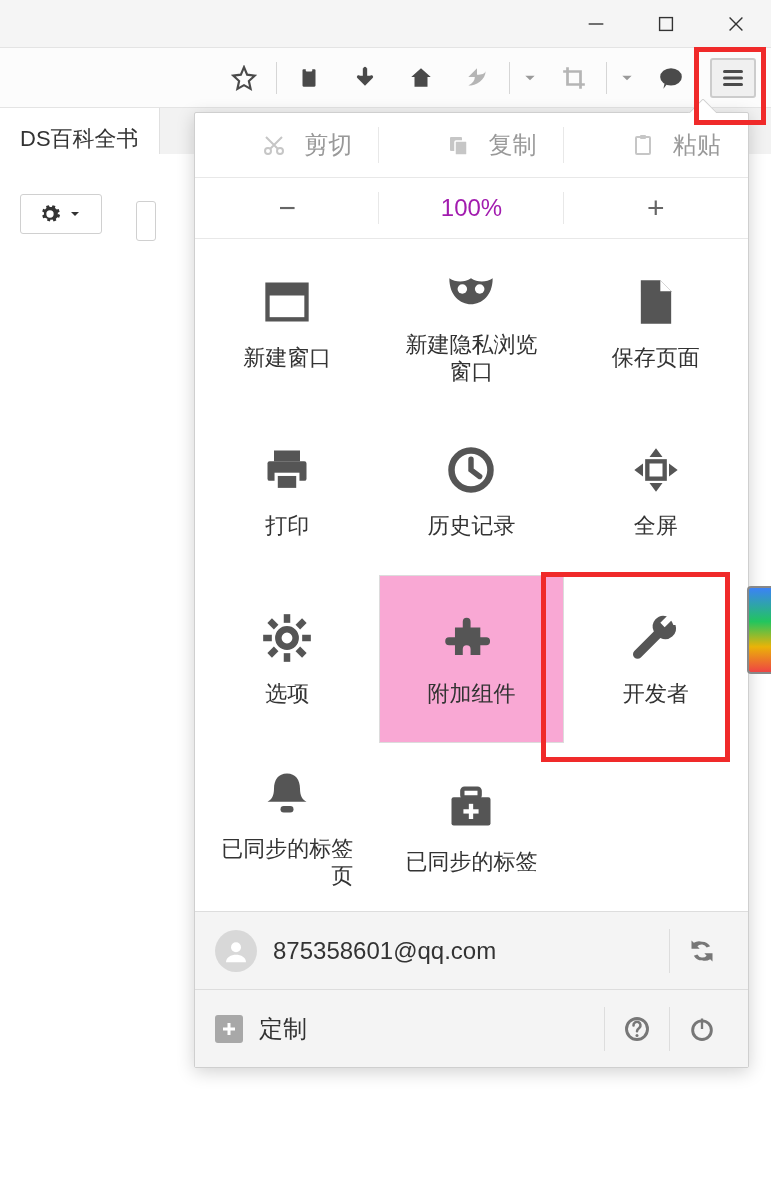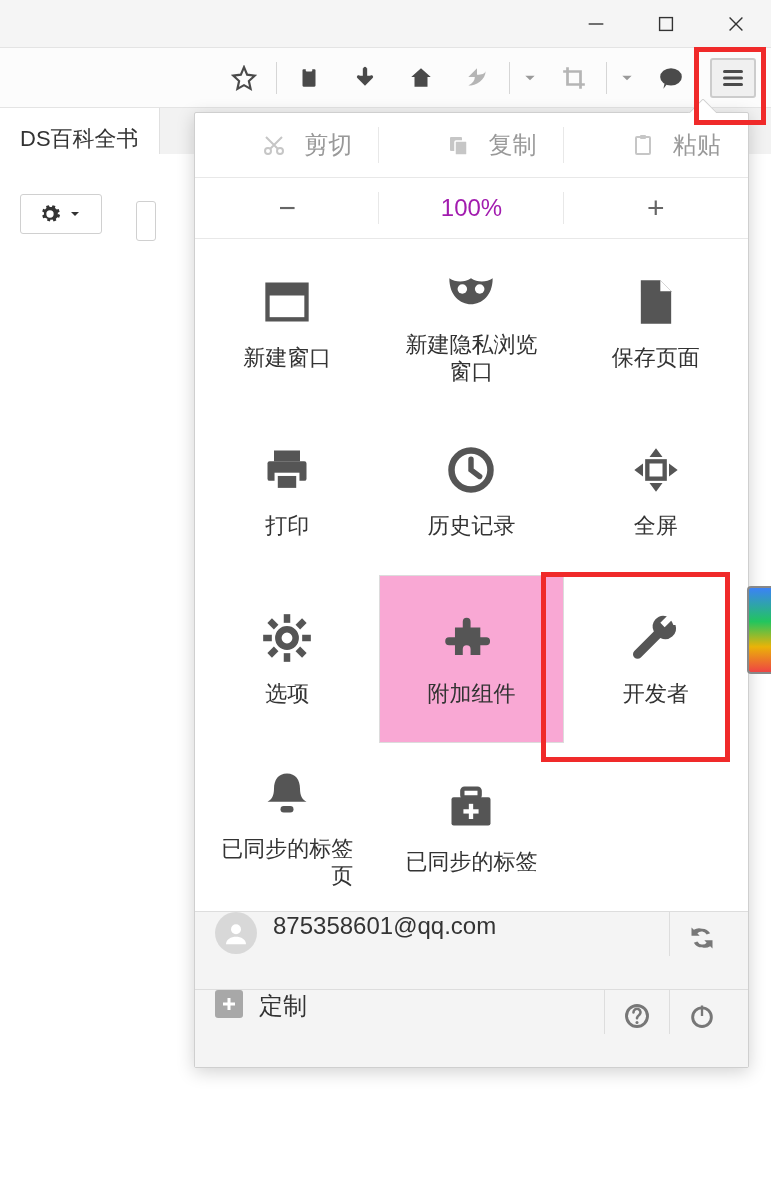--- a/index.html
+++ b/index.html
@@ -46,21 +46,21 @@
   .zoom-cell.side{color:#666;font-size:30px;font-weight:300;}
   .zoom-cell:not(:last-child)::after{content:"";position:absolute;right:0;top:14px;bottom:14px;width:1px;background:#e8e8e8;}
 
   .grid { display:grid; grid-template-columns:repeat(3,1fr); }
   .gcell { height:168px; display:flex; flex-direction:column; align-items:center; justify-content:center; gap:14px; cursor:pointer; position:relative;}
   .gcell .icon-wrap{height:56px;display:flex;align-items:center;justify-content:center;}
   .gcell svg{width:52px;height:52px;fill:#555;}
   .gcell .label{font-size:22px;color:#333;text-align:center;line-height:1.25;}
   .gcell.hovered{background:#f9a8d4;box-shadow:inset 0 0 0 1px #dcdcdc;}
 
-  .footer1, .footer2 { height:78px; background:#f4f4f4; border-top:1px solid #ddd; display:flex; padding:0 20px;}
+  .footer1, .footer2 { height:78px; background:#f4f4f4; border-top:1px solid #ddd; display:flex; align-items:center; padding:0 20px;}
   .footer1 .avatar{width:42px;height:42px;border-radius:50%;background:#d8d8d8;display:flex;align-items:center;justify-content:center;margin-right:16px;}
   .footer1 .avatar svg{width:30px;height:30px;fill:#fff;}
   .footer1 .email{font-size:24px;color:#333;flex:1;}
   .footer1 .sync-btn,.footer2 .fbtn{width:52px;height:52px;display:flex;align-items:center;justify-content:center;}
   .footer1 .sync-btn svg,.footer2 .fbtn svg{width:28px;height:28px;fill:#777;}
   .footer2 .plus-box{width:28px;height:28px;background:#a8a8a8;border-radius:3px;display:flex;align-items:center;justify-content:center;margin-right:16px;}
   .footer2 .plus-box svg{width:18px;height:18px;fill:#fff;}
   .footer2 .customize{font-size:24px;color:#333;flex:1;}
   .footer1 .divider,.footer2 .divider{width:1px;height:44px;background:#ddd;margin:0 6px;}
 

